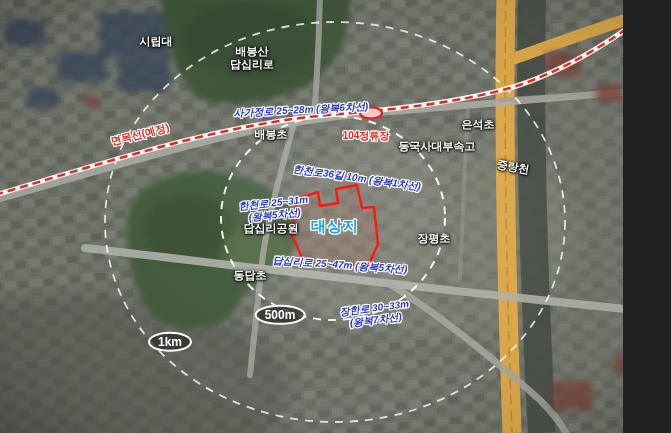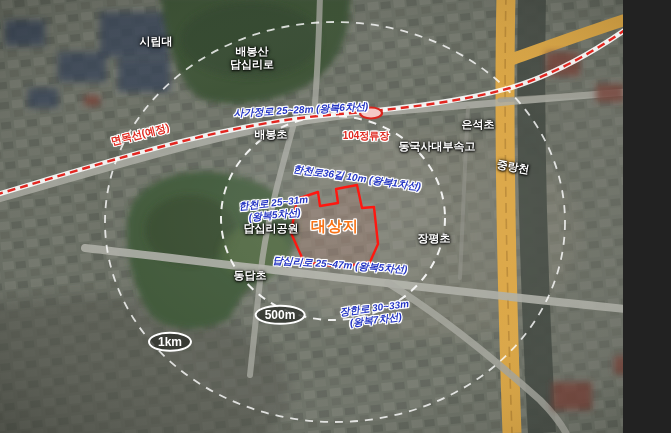--- a/index.html
+++ b/index.html
@@ -17,21 +17,21 @@
     text-shadow:0 1px 2px rgba(0,0,0,.95),0 0 4px rgba(0,0,0,.9),1px 0 2px rgba(0,0,0,.85);
   }
   .outline-w{
     text-shadow:-1px 0 0 #fff,1px 0 0 #fff,0 -1px 0 #fff,0 1px 0 #fff,
                -1px -1px 0 #fff,1px 1px 0 #fff,1px -1px 0 #fff,-1px 1px 0 #fff,
                0 0 3px rgba(255,255,255,.9);
   }
   .lbl-road{color:#2637c4;font-style:italic;font-weight:bold;font-size:10px;}
   .lbl-rail{color:#e02a20;font-weight:bold;font-size:10.5px;}
   .lbl-station{color:#e02a20;font-weight:bold;font-size:10px;}
-  .lbl-site{color:#f97316;font-weight:bold;font-size:15px;letter-spacing:1px;}
+  .lbl-site{color:#0ea5e9;font-weight:bold;font-size:15px;letter-spacing:1px;}
   .badge{
     position:absolute;transform:translate(-50%,-50%);
     background:rgba(45,48,42,.78);border:2px solid #fff;border-radius:50%;
     color:#fff;font-weight:bold;font-size:12px;padding:1px 8px;line-height:1.2;
   }
 </style>
 </head>
 <body>
 
 <div class="stage">

